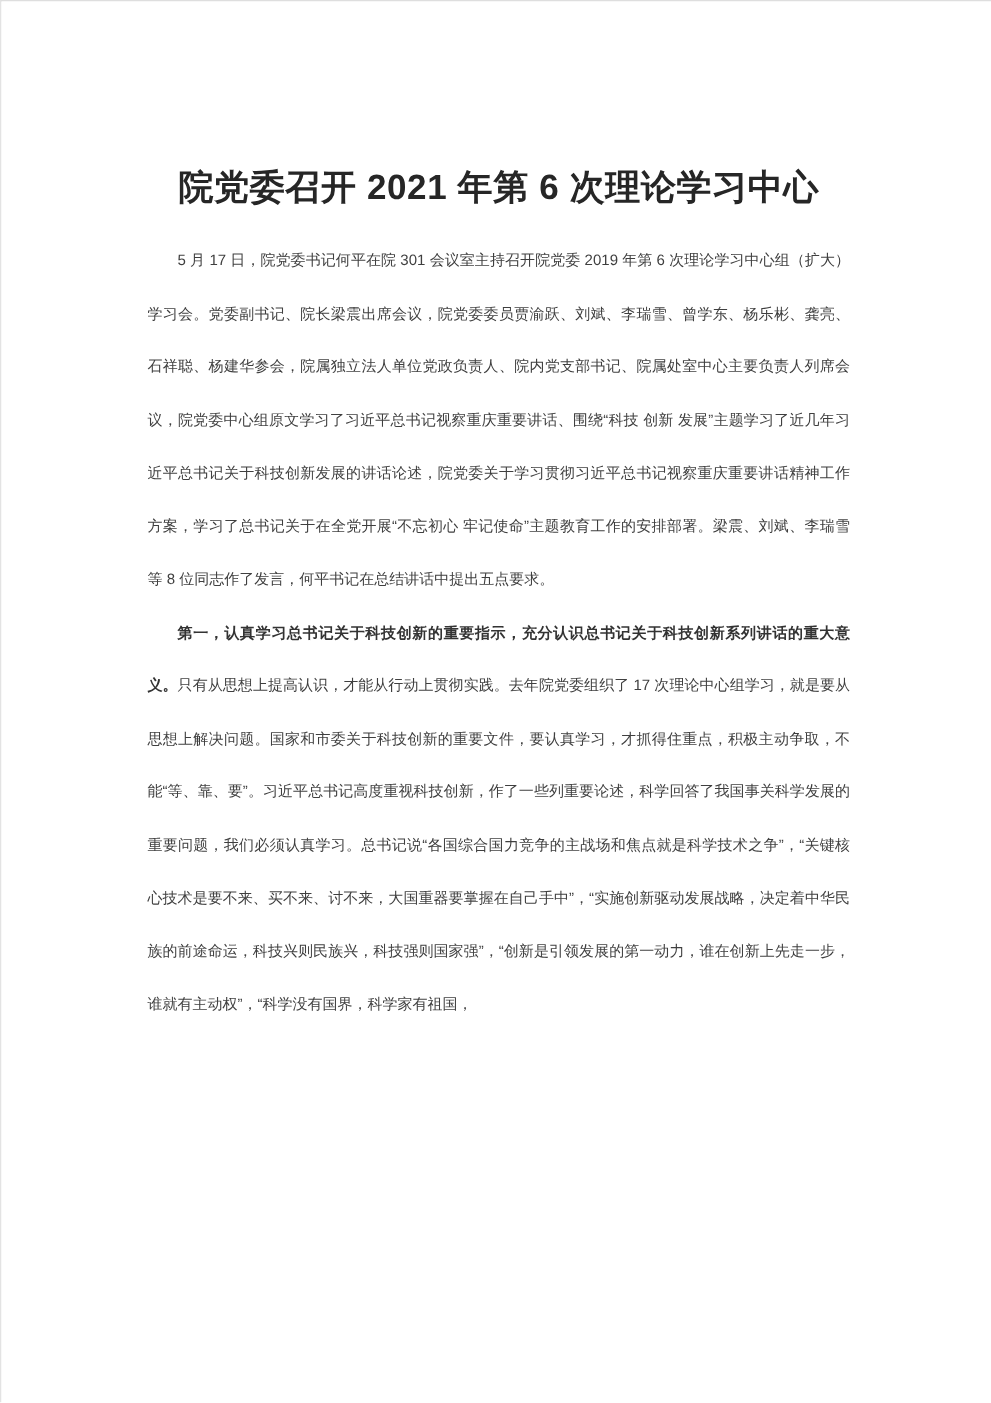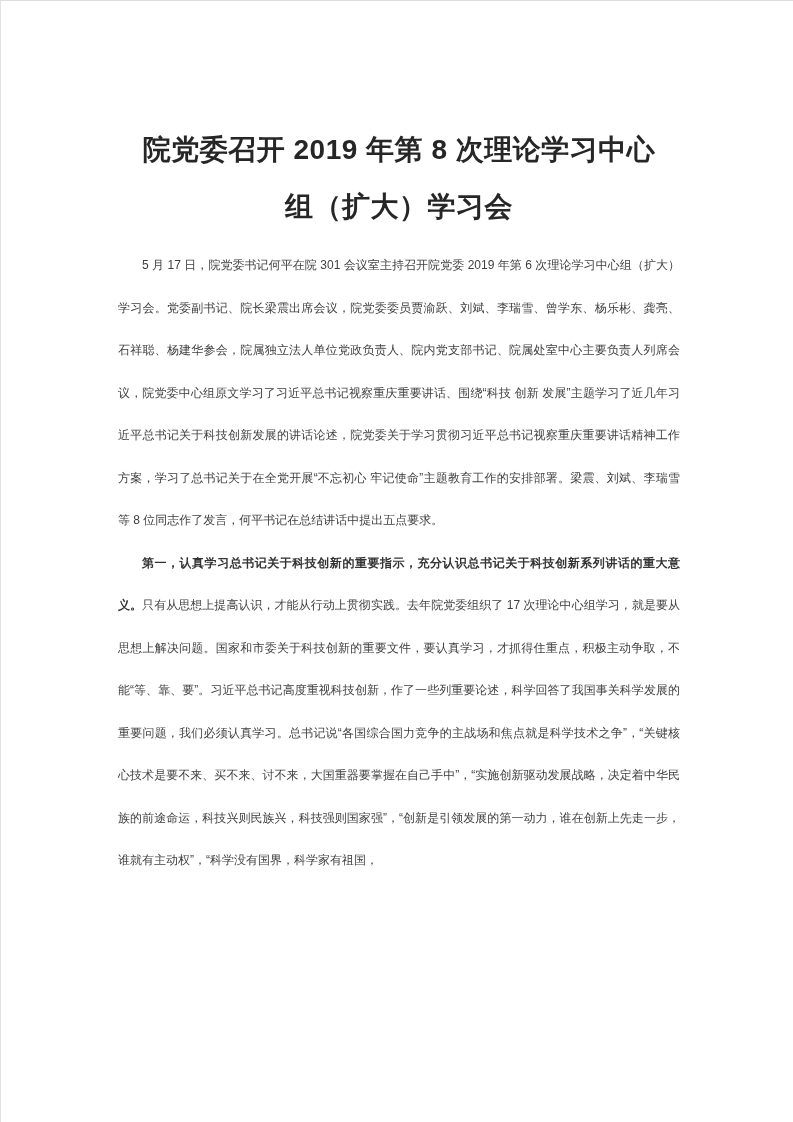--- a/index.html
+++ b/index.html
@@ -49,22 +49,21 @@
     color: #333333;
   }
 </style>
 </head>
 <body>
 
 <div class="page">
   <div class="content">
 
     <div class="doc-title">
-      <div>院党委召开 2019 年第 8 次理论学习中心</div>
-      <div>组（扩大）学习会</div>
+      <div>院党委召开 2021 年第 6 次理论学习中心</div>
     </div>
 
     <div class="doc-body">
       <p><span>5 月 17 日，院党委书记何平在院 301 会议室主持召开院党委 2019 年第 6 次理论学习中心组（扩大）学习会。党委副书记、院长梁震出席会议，院党委委员贾渝跃、刘斌、李瑞雪、曾学东、杨乐彬、龚亮、石祥聪、杨建华参会，院属独立法人单位党政负责人、院内党支部书记、院属处室中心主要负责人列席会议，院党委中心组原文学习了习近平总书记视察重庆重要讲话、围绕“科技 创新 发展”主题学习了近几年习近平总书记关于科技创新发展的讲话论述，院党委关于学习贯彻习近平总书记视察重庆重要讲话精神工作方案，学习了总书记关于在全党开展“不忘初心 牢记使命”主题教育工作的安排部署。梁震、刘斌、李瑞雪等 8 位同志作了发言，何平书记在总结讲话中提出五点要求。</span></p>
       <p><strong>第一，认真学习总书记关于科技创新的重要指示，充分认识总书记关于科技创新系列讲话的重大意义。</strong><span>只有从思想上提高认识，才能从行动上贯彻实践。去年院党委组织了 17 次理论中心组学习，就是要从思想上解决问题。国家和市委关于科技创新的重要文件，要认真学习，才抓得住重点，积极主动争取，不能“等、靠、要”。习近平总书记高度重视科技创新，作了一些列重要论述，科学回答了我国事关科学发展的重要问题，我们必须认真学习。总书记说“各国综合国力竞争的主战场和焦点就是科学技术之争”，“关键核心技术是要不来、买不来、讨不来，大国重器要掌握在自己手中”，“实施创新驱动发展战略，决定着中华民族的前途命运，科技兴则民族兴，科技强则国家强”，“创新是引领发展的第一动力，谁在创新上先走一步，谁就有主动权”，“科学没有国界，科学家有祖国，</span></p>
     </div>
 
   </div>
 </div>
 

